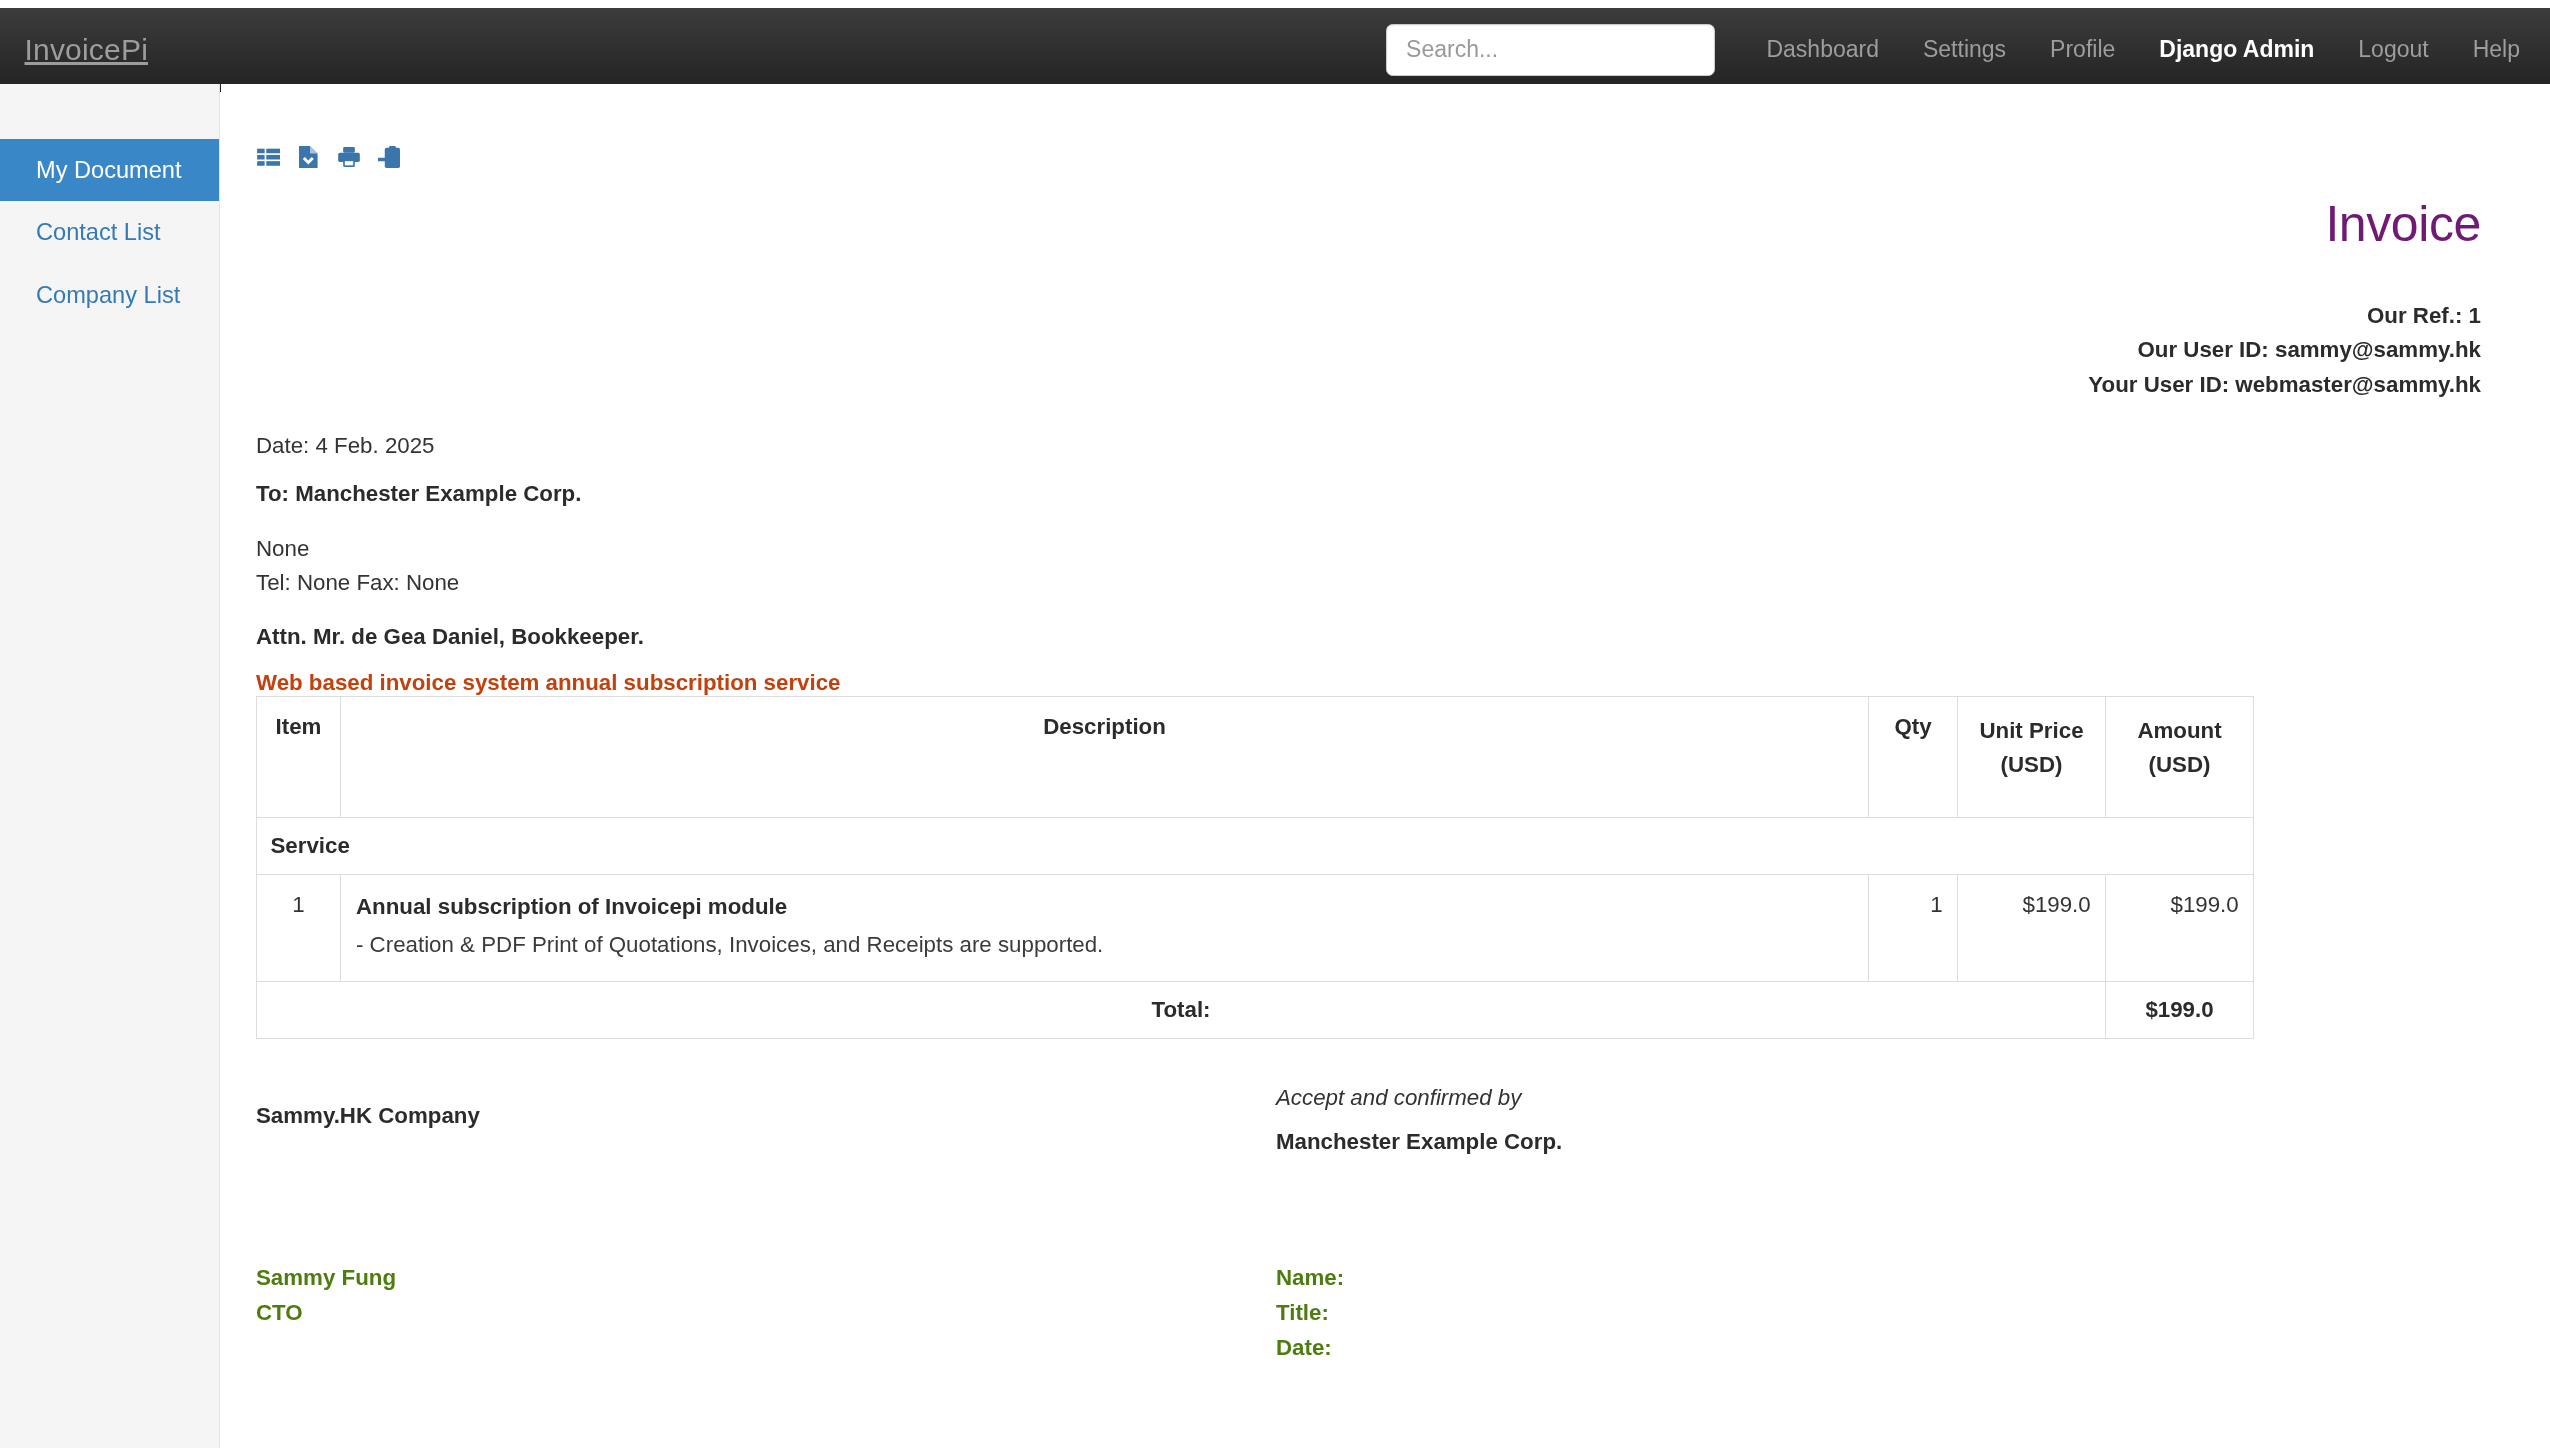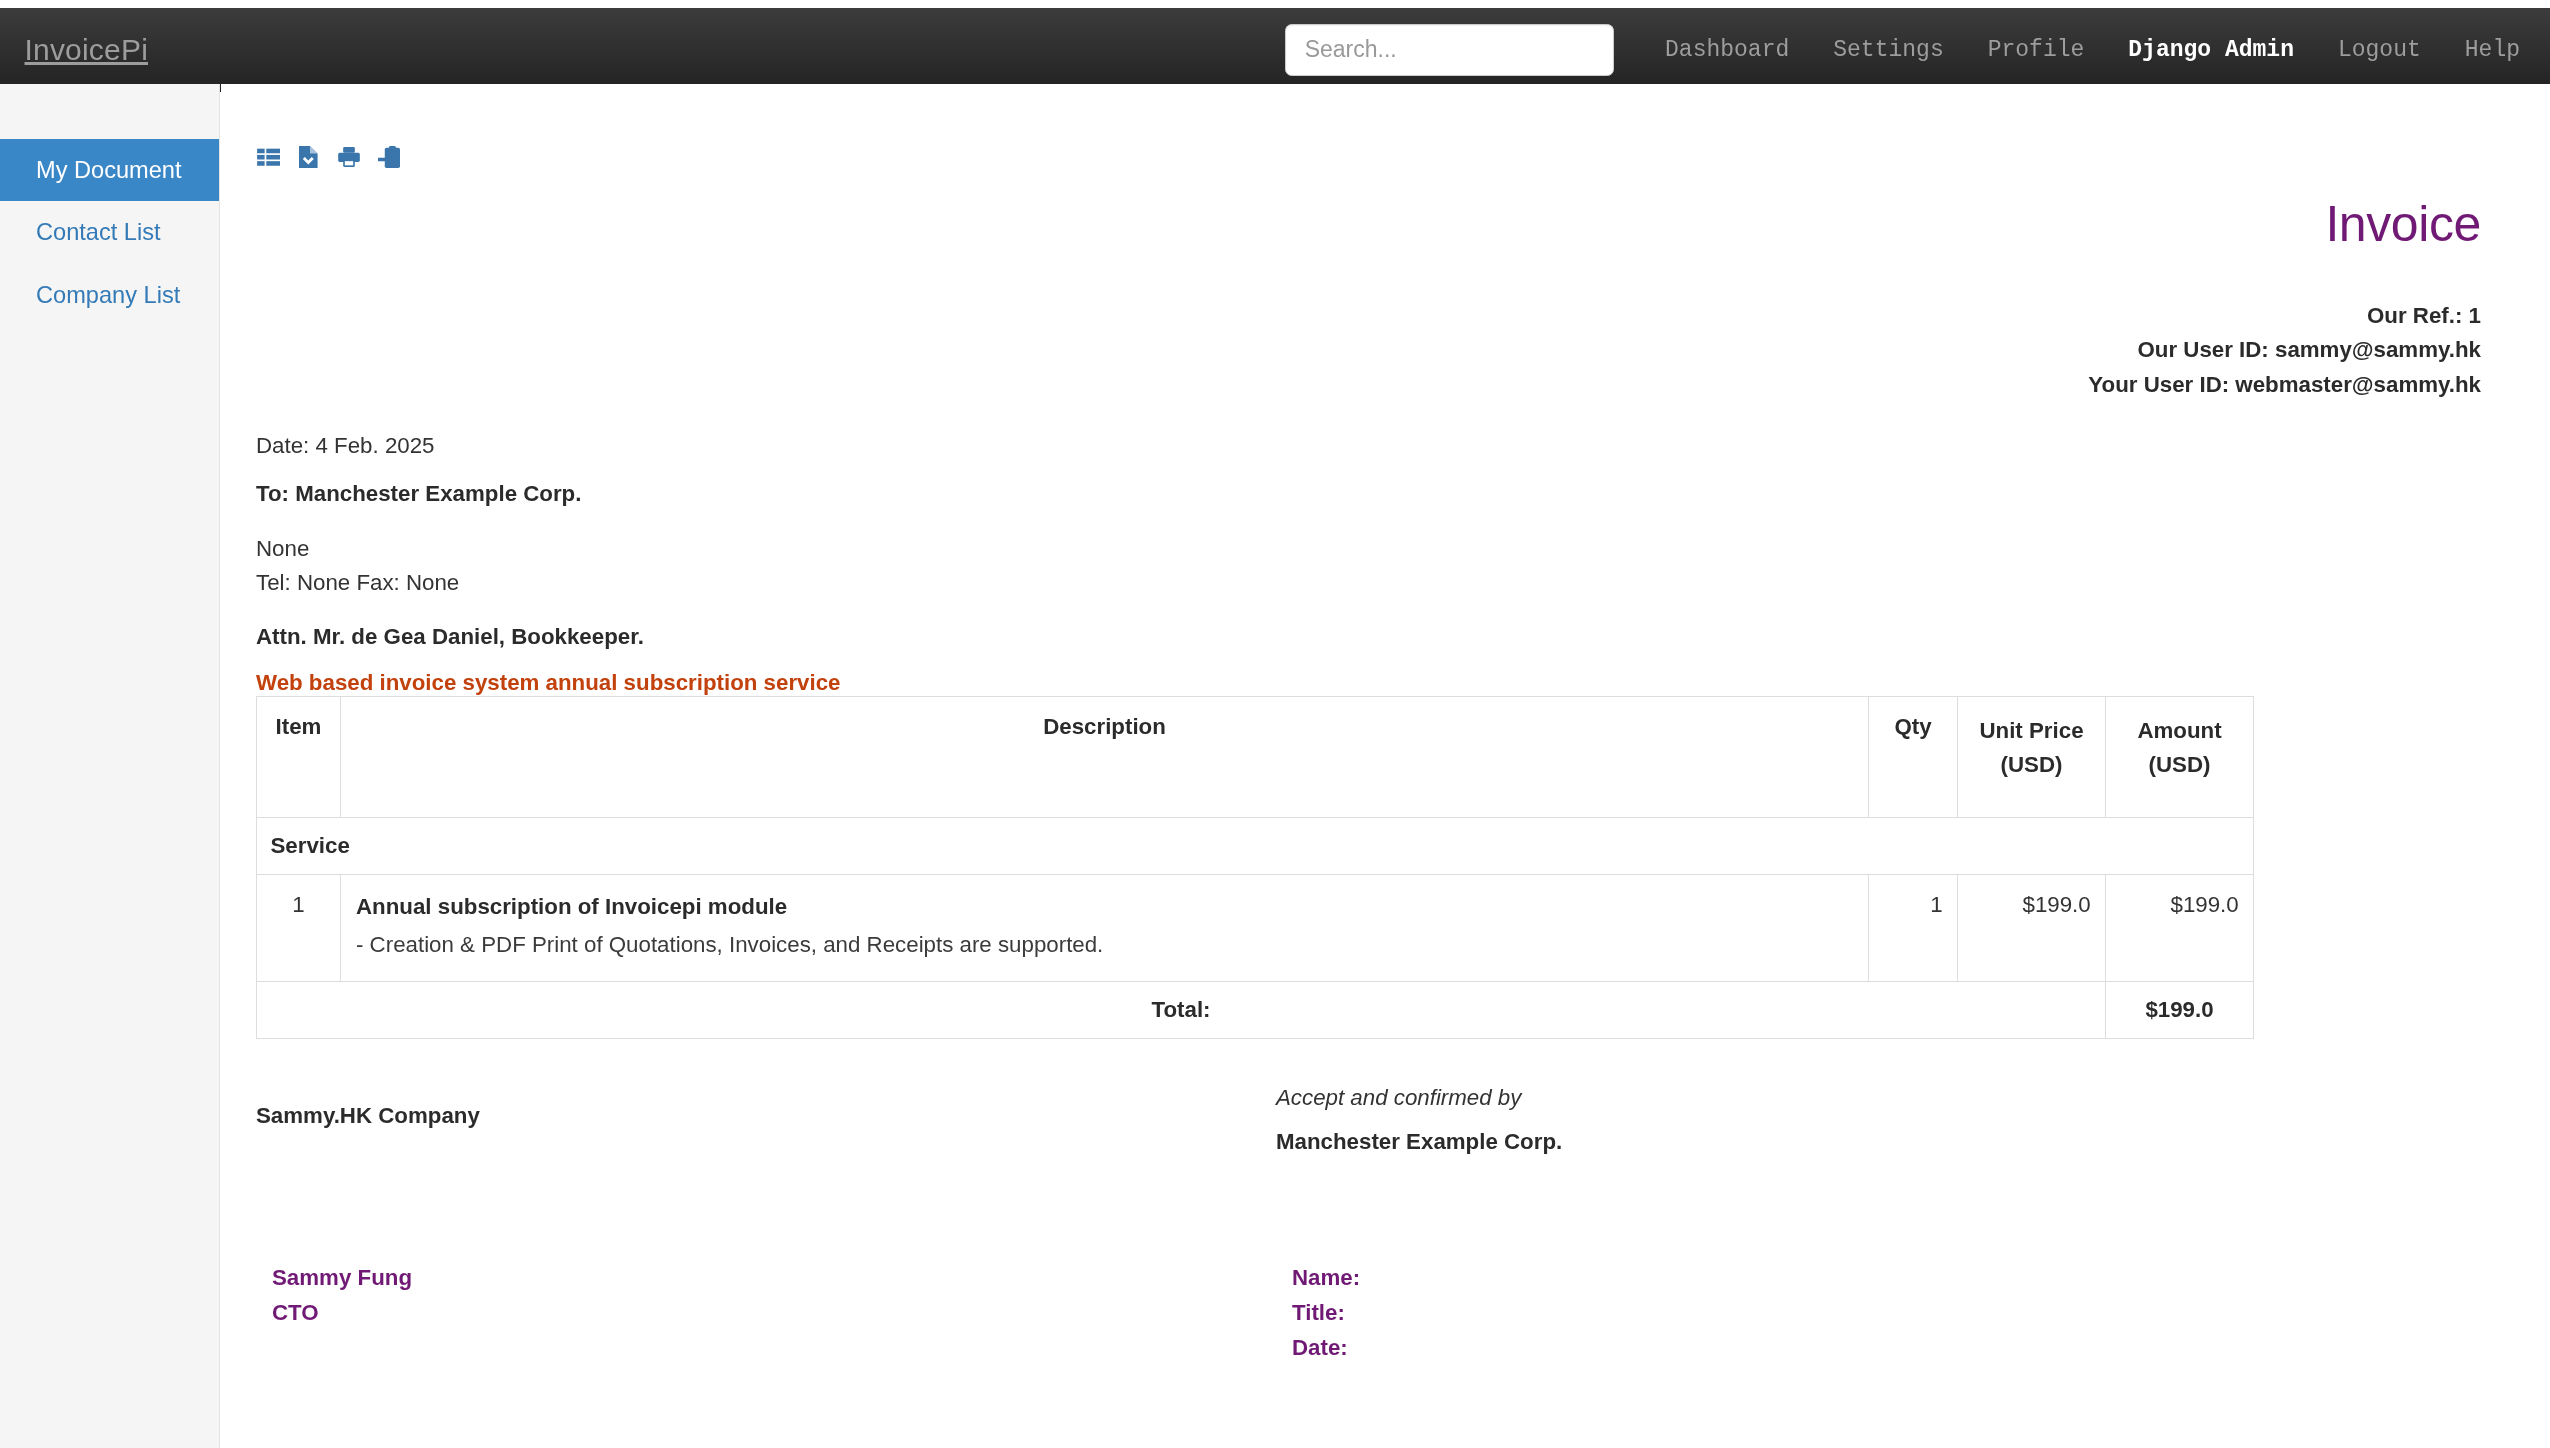--- a/index.html
+++ b/index.html
@@ -64,21 +64,20 @@
   }
   .nav-link {
     display: flex;
     align-items: center;
     height: 84px;
     padding: 0 22px;
     font-size: 23px;
     color: #9d9d9d;
     text-decoration: none;
     white-space: nowrap;
-    font-family: Liberation Mono, monospace;
   }
   .nav-link.active {
     color: #ffffff;
     font-weight: bold;
   }
   .nav-link.last { padding-right: 30px; }
 
   
   .sidebar {
     position: absolute;
@@ -256,23 +255,22 @@
     color: #2b2b2b;
     margin-top: 17.7px;
   }
   .sig-bottom {
     display: flex;
     margin-top: 105px;
     font-size: 22.3px;
   }
   .sig-name {
     font-weight: bold;
-    color: #701a75;
+    color: #4d7c0f;
     line-height: 1.58;
-    margin-left: 16px;
   }
 </style>
 </head>
 <body>
 
 <div class="navbar">
   <a class="brand" href="#">InvoicePi</a>
 
   <div class="nav-right">
     <div class="search-wrap">

